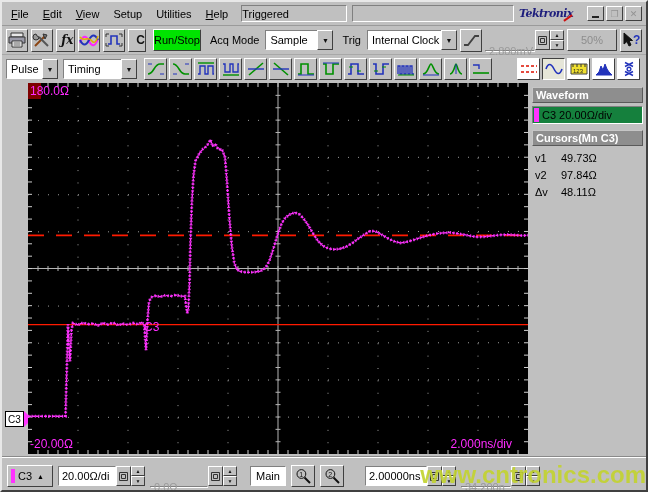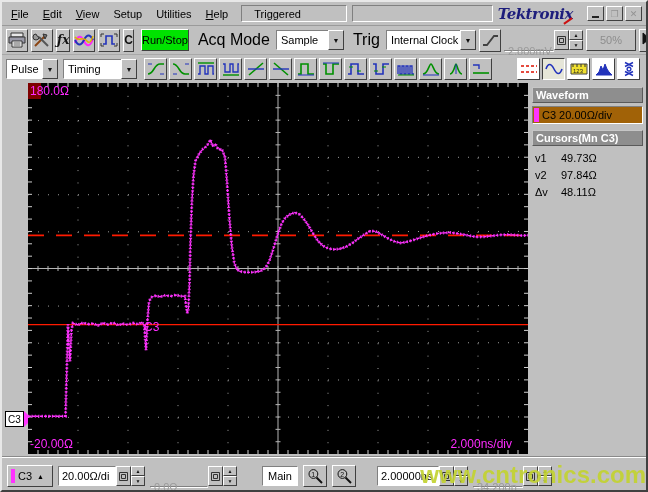--- a/index.html
+++ b/index.html
@@ -1,36 +1,36 @@
 <!DOCTYPE html>
 <html><head>
 <meta charset="utf-8">
 <style>
   html,body{margin:0;padding:0;background:#555;}
   *{box-sizing:border-box;font-family:"Liberation Sans",sans-serif;}
   .window{width:648px;height:492px;background:#c0c0c0;border:2px solid;border-color:#e8e8e8 #404040 #404040 #e8e8e8;display:flex;flex-direction:column;position:relative;overflow:hidden;}
   
   .menubar{height:24px;display:flex;align-items:center;font-size:11px;border-bottom:1px solid #9a9a9a;padding:0 2px;}
   .menu-item{padding:2px 7px;color:#000;cursor:default;}
-  .statusbox{height:17px;border:1px solid;border-color:#808080 #fff #fff #808080;background:#c0c0c0;font-size:11px;display:flex;align-items:center;padding:0 12px;color:#000;}
+  .statusbox{height:17px;border:1px solid;border-color:#808080 #fff #fff #808080;background:#c0c0c0;font-size:11px;display:flex;align-items:center;padding:0 0;color:#000;}
   .statusbox.trig{width:106px;margin-left:6px;}
   .statusbox.blank{flex:1;margin:0 5px;}
-  .logo{font-family:"DejaVu Serif",serif;font-weight:bold;font-style:italic;font-size:15px;color:#1d1d7c;position:relative;padding-right:8px;letter-spacing:-0.5px;}
+  .logo{font-family:"DejaVu Serif",serif;font-weight:bold;font-style:italic;font-size:11px;color:#1d1d7c;position:relative;padding-right:8px;letter-spacing:-0.5px;}
   .logo::after{content:"";position:absolute;right:8px;bottom:1px;width:10px;height:2px;background:#cc1111;transform:rotate(-35deg);}
   .winbtns{display:flex;gap:2px;margin:0 2px 0 6px;}
   .winbtn{width:17px;height:15px;border:1px solid;border-color:#fff #404040 #404040 #fff;background:#c0c0c0;display:flex;align-items:center;justify-content:center;font-size:9px;color:#222;}
   .winbtn .min{display:block;width:7px;height:2px;background:#222;margin-top:7px;}
   .winbtn.dim{color:#929292;}
   
   .toolbar1{height:29px;display:flex;align-items:center;padding:2px 4px;gap:3px;border-bottom:1px solid #a8a8a8;}
   .toolbar2{height:28px;display:flex;align-items:center;padding:2px 4px;gap:2px;}
   .tbtn{width:25px;height:23px;border:1px solid;border-color:#fff #404040 #404040 #fff;background:#c0c0c0;display:flex;align-items:center;justify-content:flex-end;font-size:12px;color:#111;}
   .tbtn svg{display:block;}
   .runstop{width:62px;height:22px;border:1px solid;border-color:#fff #404040 #404040 #fff;background:#00e300;color:#000;font-size:11px;display:flex;align-items:center;justify-content:center;margin-left:4px;}
-  .lbl{font-size:16px;color:#000;margin:0 3px 0 6px;white-space:nowrap;}
+  .lbl{font-size:11px;color:#000;margin:0 3px 0 6px;white-space:nowrap;}
   .select{display:flex;height:20px;}
   .select .txt{background:#fff;border:1px solid;border-color:#808080 #fff #fff #808080;border-right:none;font-size:11px;display:flex;align-items:center;padding:0 4px;color:#000;white-space:nowrap;}
   .select .arw{width:16px;border:1px solid;border-color:#fff #404040 #404040 #fff;background:#c0c0c0;display:flex;align-items:center;justify-content:center;font-size:7px;color:#111;}
   .spin{display:flex;height:20px;align-items:stretch;}
   .spin .field{background:#fff;border:1px solid;border-color:#808080 #fff #fff #808080;font-size:11px;display:flex;align-items:center;padding:0 3px;color:#000;white-space:nowrap;}
   .spin.dis .field{color:#9a9a9a;margin-top:20px;}
   .keypadbtn{width:15px;border:1px solid;border-color:#fff #404040 #404040 #fff;background:#c0c0c0;display:flex;align-items:center;justify-content:center;}
   .spinner{width:14px;display:flex;flex-direction:column;}
   .spinner span{flex:1;border:1px solid;border-color:#fff #404040 #404040 #fff;background:#c0c0c0;font-size:5px;display:flex;align-items:center;justify-content:center;color:#111;}
   .graybtn{height:22px;border:1px solid;border-color:#fff #404040 #404040 #fff;background:#c0c0c0;color:#8d8d8d;font-size:11px;display:flex;align-items:center;justify-content:center;padding:0 13px;}
@@ -43,32 +43,32 @@
   .leftmargin{width:26px;position:relative;}
   .c3marker{position:absolute;left:3px;top:328px;display:flex;align-items:center;height:16px;}
   .c3marker .box{width:19px;height:16px;background:#fff;border:1px solid #000;font-size:10px;color:#000;display:flex;align-items:center;justify-content:center;}
   .c3marker .tri{width:0;height:0;border-top:8px solid transparent;border-bottom:8px solid transparent;border-left:8px solid #ff33ff;}
   .plotwrap{width:500px;height:371px;position:relative;background:#000;}
   .plotwrap svg{position:absolute;left:0;top:0;}
   .plot-label{position:absolute;color:#ff2bff;font-size:12px;z-index:5;white-space:nowrap;}
   .trigrect{position:absolute;left:0;top:0;width:13px;height:16px;background:#7d0000;z-index:4;}
   .rightpanel{flex:1;padding:4px 3px 0 4px;}
   .panelheader{height:16px;background:#8e8e8e;border:1px solid;border-color:#c6c6c6 #5a5a5a #5a5a5a #c6c6c6;color:#fff;font-weight:bold;font-size:11px;display:flex;align-items:center;padding:0 3px;margin-bottom:3px;}
-  .chanentry{height:18px;background:#a16207;border:1px solid;border-color:#808080 #fff #fff #808080;display:flex;align-items:center;margin-bottom:6px;}
+  .chanentry{height:18px;background:#15803d;border:1px solid;border-color:#808080 #fff #fff #808080;display:flex;align-items:center;margin-bottom:6px;}
   .chanentry .stripe{width:5px;height:14px;background:#ff33ff;margin:0 3px 0 1px;}
   .chanentry .t{font-size:11px;color:#000;}
   .currow{display:flex;font-size:11px;color:#000;height:17px;align-items:center;padding-left:3px;}
   .currow .k{width:26px;}
   
   .sep{height:6px;border-top:1px solid #8a8a8a;box-shadow:inset 0 1px 0 #fff;}
   .bottombar{height:28px;display:flex;align-items:center;padding:0 5px;gap:5px;position:relative;}
   .chanbtn{width:46px;height:22px;border:1px solid;border-color:#fff #404040 #404040 #fff;background:#c0c0c0;display:flex;align-items:center;font-size:11px;color:#000;padding:0 3px;gap:3px;}
   .chanbtn .stripe{width:4px;height:14px;background:#ff33ff;}
   .chanbtn .up{font-size:7px;margin-left:2px;}
-  .mainlbl{width:36px;height:20px;background:#fff;border:1px solid;border-color:#808080 #fff #fff #808080;font-size:11px;display:flex;align-items:center;justify-content:center;color:#000;margin-left:20px;}
+  .mainlbl{width:36px;height:20px;background:#fff;border:1px solid;border-color:#808080 #fff #fff #808080;font-size:11px;display:flex;align-items:center;justify-content:center;color:#000;margin-left:8px;}
   .zoombtn{width:24px;height:22px;border:1px solid;border-color:#fff #404040 #404040 #fff;background:#c0c0c0;display:flex;align-items:center;justify-content:center;}
   .watermark{position:absolute;right:0;bottom:1px;font-size:24px;font-weight:bold;color:#c3d331;opacity:0.92;z-index:60;pointer-events:none;letter-spacing:0px;text-align:right;}
 </style>
 </head>
 <body>
 
 <div class="window">
 
   <div class="menubar">
     <div id="menu-items" style="display:flex;">

